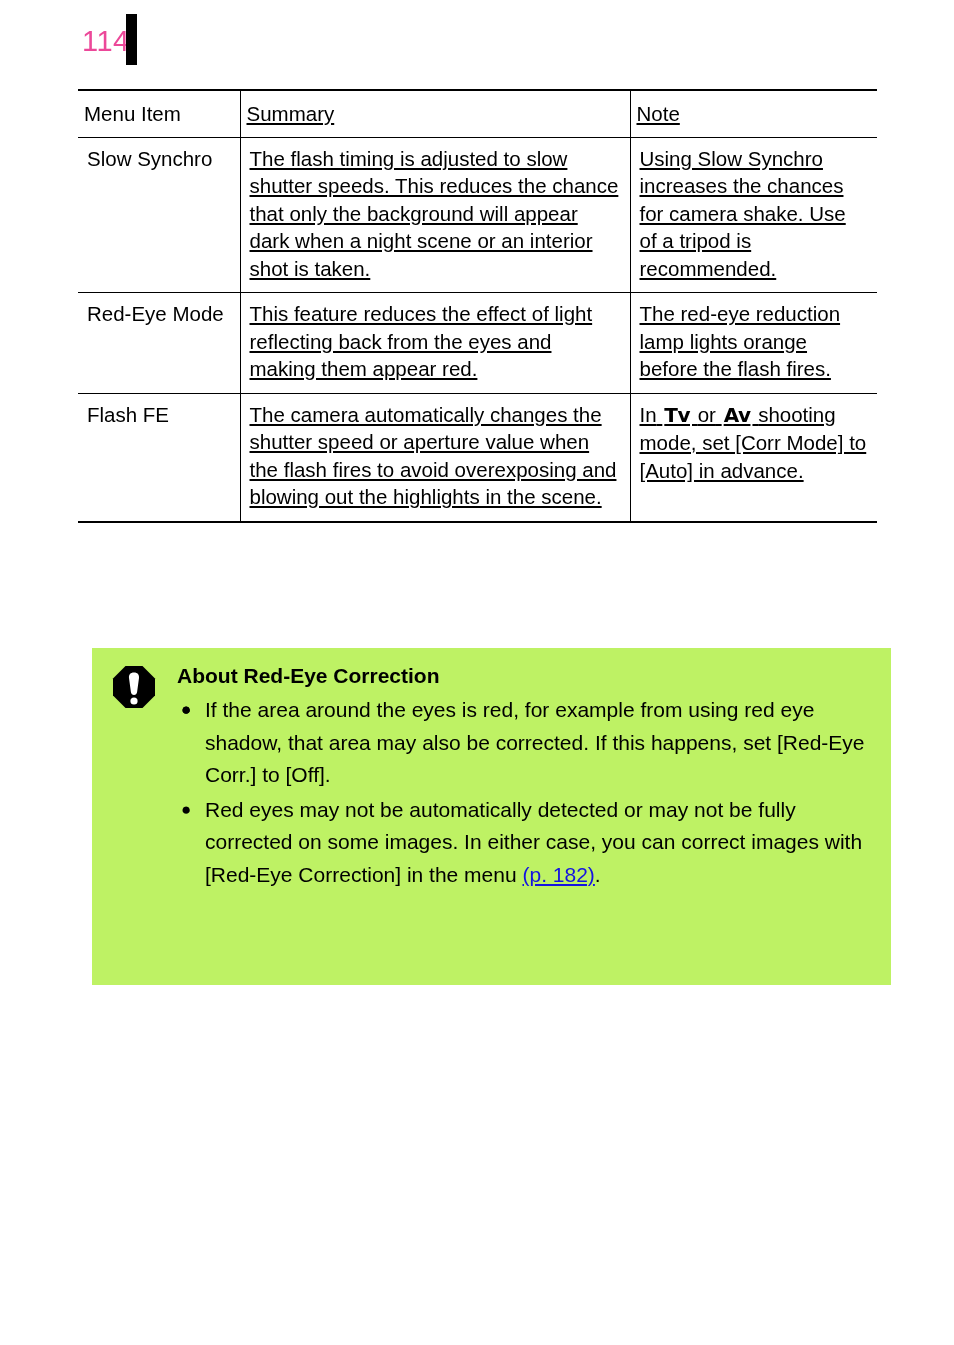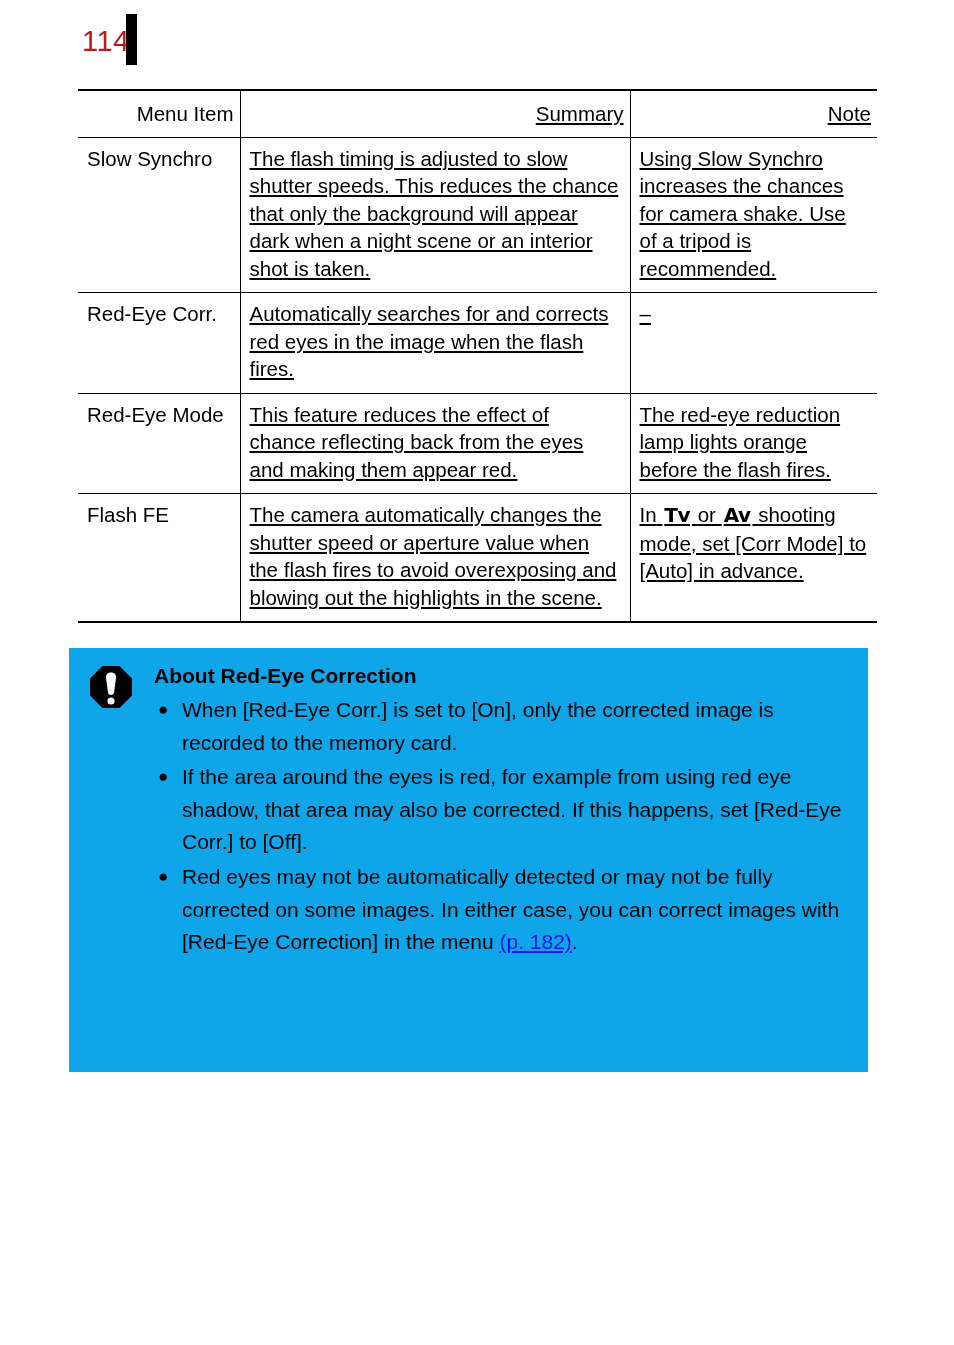--- a/index.html
+++ b/index.html
@@ -24,21 +24,21 @@
     width: 954px;
     height: 80px;
   }
   .page-number {
     position: absolute;
     left: 82px;
     top: 24px;
     font-size: 29px;
     line-height: 34px;
     letter-spacing: 0.5px;
-    color: #b91c1c;
+    color: #ec4899;
   }
   .page-tab-bar {
     position: absolute;
     left: 126px;
     top: 14px;
     width: 11px;
     height: 51px;
     background: #000000;
   }
 
@@ -58,21 +58,21 @@
   .spec-table th,
   .spec-table td {
     vertical-align: top;
     font-size: 20.5px;
     line-height: 27.5px;
     font-weight: normal;
     padding: 7px 9px 10px 9px;
     border: 0;
   }
   .spec-table thead th {
-    text-align: right;
+    text-align: left;
     padding: 9px 6px 9px 6px;
     border-top: 2px solid #000;
     border-bottom: 1px solid #000;
   }
   .spec-table tbody td {
     border-bottom: 1px solid #000;
   }
   .spec-table tbody tr:last-child td {
     border-bottom: 2px solid #000;
   }
@@ -87,25 +87,25 @@
     font-family: "DejaVu Sans", sans-serif;
     font-weight: bold;
     font-size: 20px;
     letter-spacing: -0.5px;
     padding: 0 2px;
   }
 
   
   .notice-box {
     position: absolute;
-    left: 69px;
+    left: 92px;
     top: 648px;
     width: 799px;
-    height: 424px;
-    background: #0ea5e9;
+    height: 337px;
+    background: #bef264;
     box-sizing: border-box;
   }
   .notice-icon {
     position: absolute;
     left: 20px;
     top: 17px;
     width: 44px;
     height: 44px;
   }
   .notice-body {
@@ -165,27 +165,22 @@
       <th class="col-sep">Note</th>
     </tr>
   </thead>
   <tbody>
     <tr>
       <td>Slow Synchro</td>
       <td class="col-sep">The flash timing is adjusted to slow shutter speeds. This reduces the chance that only the background will appear dark when a night scene or an interior shot is taken.</td>
       <td class="col-sep">Using Slow Synchro increases the chances for camera shake. Use of a tripod is recommended.</td>
     </tr>
     <tr>
-      <td class="cell-tight">Red-Eye Corr.</td>
-      <td class="col-sep cell-tight">Automatically searches for and corrects red eyes in the image when the flash fires.</td>
-      <td class="col-sep cell-tight">–</td>
-    </tr>
-    <tr>
       <td>Red-Eye Mode</td>
-      <td class="col-sep">This feature reduces the effect of chance reflecting back from the eyes and making them appear red.</td>
+      <td class="col-sep">This feature reduces the effect of light reflecting back from the eyes and making them appear red.</td>
       <td class="col-sep">The red-eye reduction lamp lights orange before the flash fires.</td>
     </tr>
     <tr>
       <td>Flash FE</td>
       <td class="col-sep">The camera automatically changes the shutter speed or aperture value when the flash fires to avoid overexposing and blowing out the highlights in the scene.</td>
       <td class="col-sep"><span>In</span> <span class="mode-glyph">Tv</span> <span>or</span> <span class="mode-glyph">Av</span> <span>shooting mode, set [Corr Mode] to [Auto] in advance.</span></td>
     </tr>
   </tbody>
 </table>
 
@@ -195,21 +190,20 @@
       <polygon points="13.5,1 30.5,1 43,13.5 43,30.5 30.5,43 13.5,43 1,30.5 1,13.5" fill="#000000"></polygon>
       <path d="M22 7.5 c3.6 0 5.3 2.1 5.0 5.4 l-1.9 14.2 c-0.25 1.9 -1.5 2.9 -3.1 2.9 s-2.85 -1.0 -3.1 -2.9 l-1.9 -14.2 c-0.3 -3.3 1.4 -5.4 5.0 -5.4 z" fill="#ffffff"></path>
       <circle cx="22" cy="36" r="3.6" fill="#ffffff"></circle>
     </svg>
   </div>
   <div class="notice-body">
     <div class="notice-title">About Red-Eye Correction</div>
     <ul class="notice-list">
       <li>
         <span class="bullet">●</span>
-        <span>When [Red-Eye Corr.] is set to [On], only the corrected image is recorded to the memory card.</span>
       </li>
       <li>
         <span class="bullet">●</span>
         <span>If the area around the eyes is red, for example from using red eye shadow, that area may also be corrected. If this happens, set [Red-Eye Corr.] to [Off].</span>
       </li>
       <li>
         <span class="bullet">●</span>
         <span>Red eyes may not be automatically detected or may not be fully corrected on some images. In either case, you can correct images with [Red-Eye Correction] in the menu </span><a class="pagelink" href="#">(p. 182)</a><span>.</span>
       </li>
     </ul>

